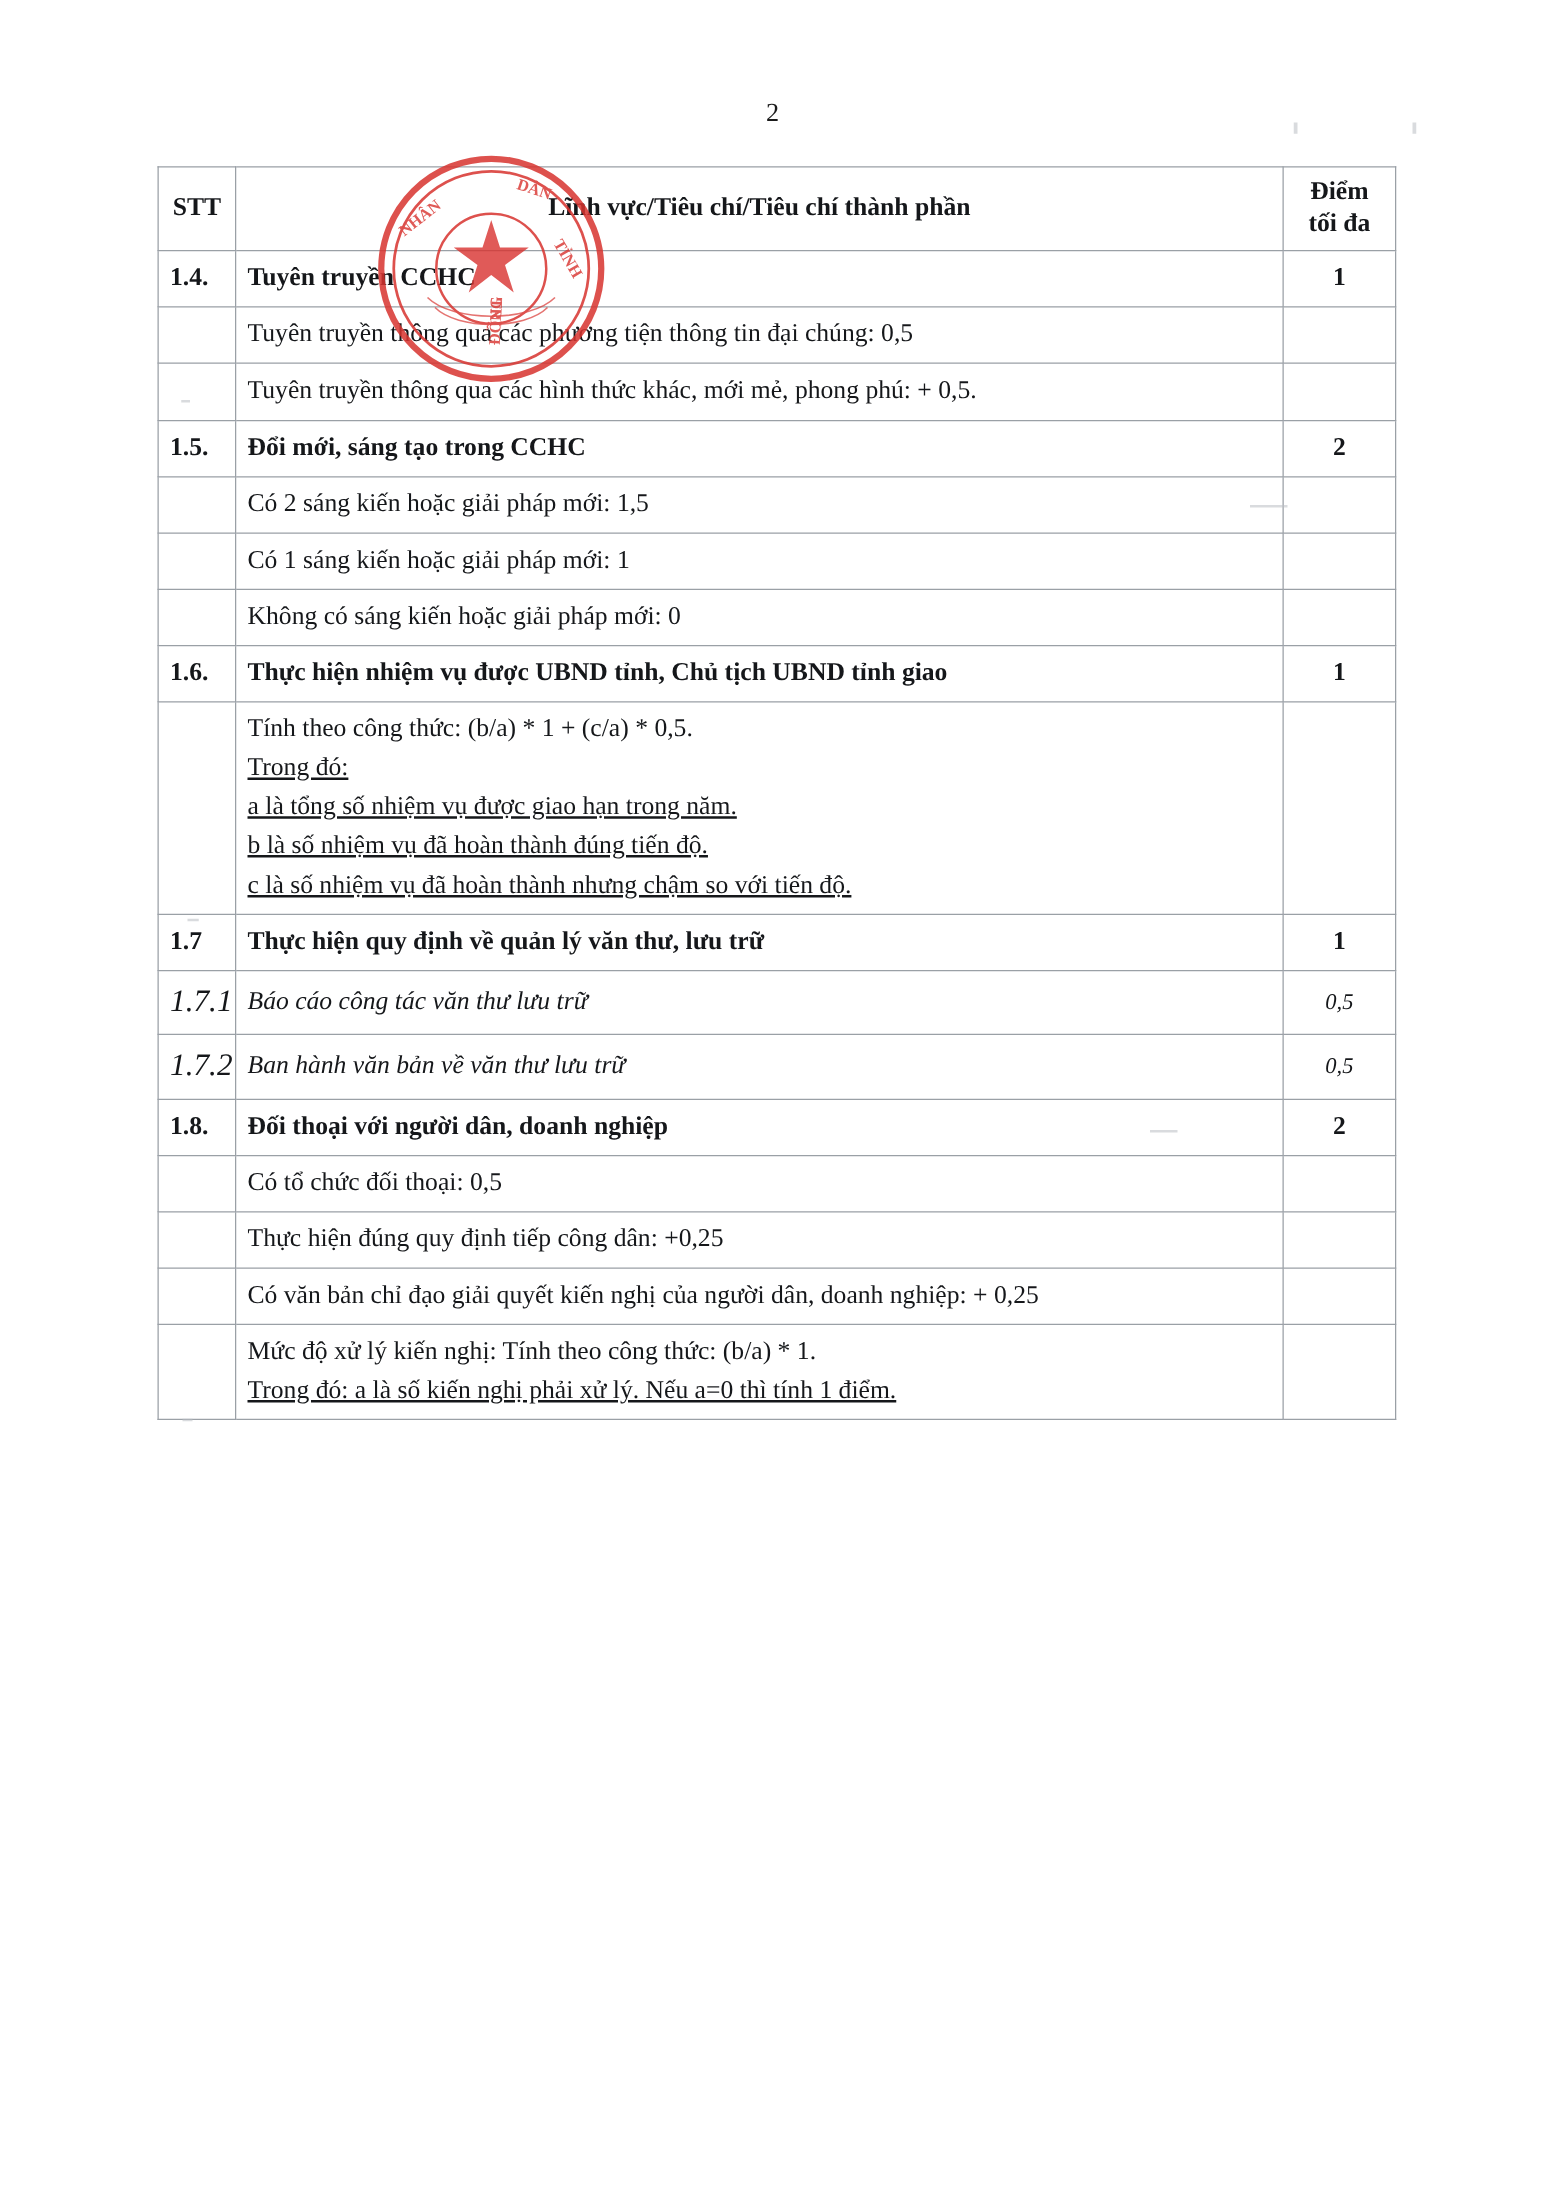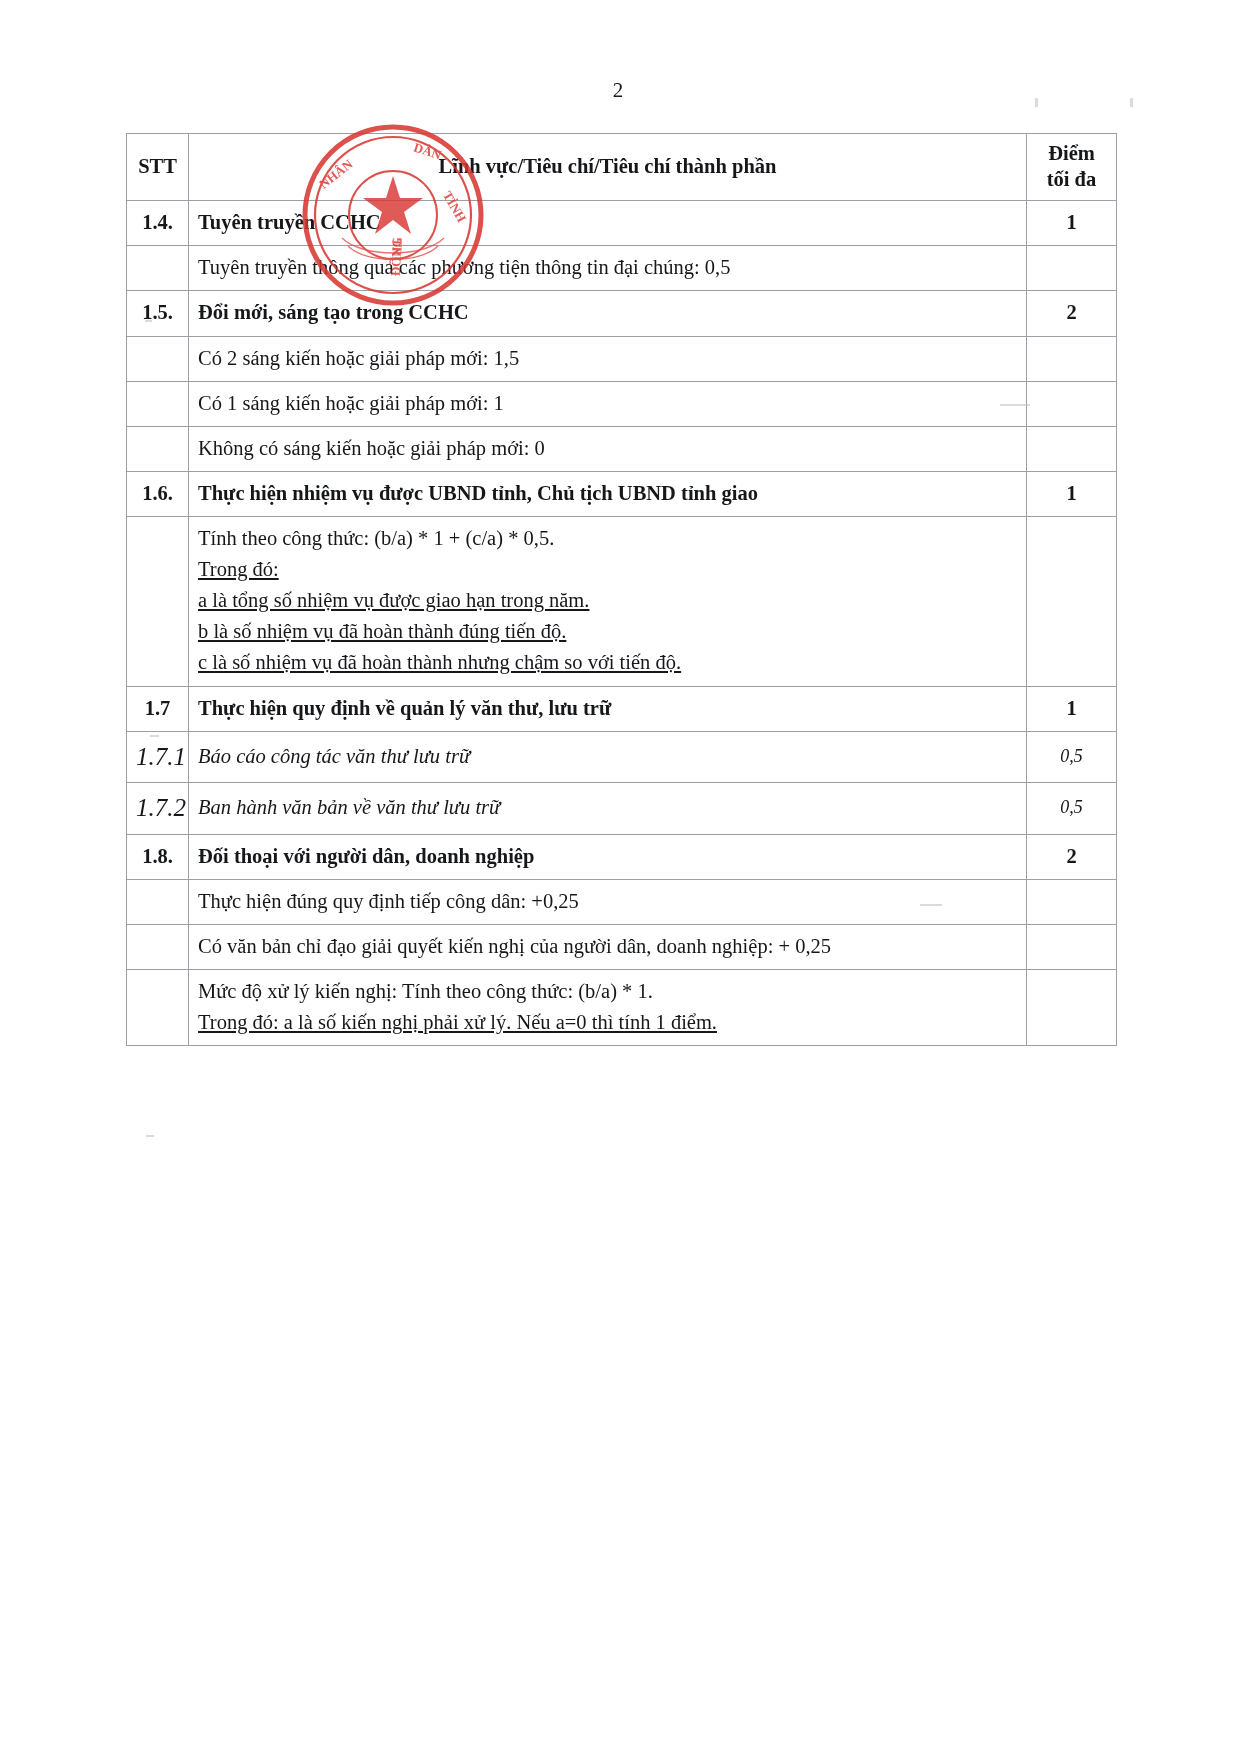--- a/index.html
+++ b/index.html
@@ -47,21 +47,20 @@
     font-size: 20.5px;
     line-height: 1.42;
     padding: 7px 9px 8px 9px;
     color: #15171a;
   }
   .col-stt { width: 62px; }
   .col-main { width: 838px; }
   .col-score { width: 90px; }
 
   td.stt {
-    text-align: center;
     font-weight: bold;
     font-size: 20.5px;
     padding-left: 0;
     padding-right: 0;
   }
   td.stt.sub {
     font-weight: normal;
     font-style: italic;
     font-size: 25px;
   }
@@ -150,20 +149,25 @@
         <tr>
           <td class="stt">1.4.</td>
           <td class="main-bold">Tuyên truyền CCHC</td>
           <td class="score">1</td>
         </tr>
         <tr>
           <td class="stt"></td>
           <td>Tuyên truyền thông qua các phương tiện thông tin đại chúng: 0,5</td>
           <td class="score"></td>
         </tr>
+        <tr>
+          <td class="stt"></td>
+          <td>Tuyên truyền thông qua các hình thức khác, mới mẻ, phong phú: + 0,5.</td>
+          <td class="score"></td>
+        </tr>
 
         <tr>
           <td class="stt">1.5.</td>
           <td class="main-bold">Đổi mới, sáng tạo trong CCHC</td>
           <td class="score">2</td>
         </tr>
         <tr>
           <td class="stt"></td>
           <td>Có 2 sáng kiến hoặc giải pháp mới: 1,5</td>
           <td class="score"></td>
@@ -209,20 +213,25 @@
         <tr>
           <td class="stt sub">1.7.2</td>
           <td class="main-italic">Ban hành văn bản về văn thư lưu trữ</td>
           <td class="score sub">0,5</td>
         </tr>
 
         <tr>
           <td class="stt">1.8.</td>
           <td class="main-bold">Đối thoại với người dân, doanh nghiệp</td>
           <td class="score">2</td>
+        </tr>
+        <tr>
+          <td class="stt"></td>
+          <td>Có tổ chức đối thoại: 0,5</td>
+          <td class="score"></td>
         </tr>
         <tr>
           <td class="stt"></td>
           <td>Thực hiện đúng quy định tiếp công dân: +0,25</td>
           <td class="score"></td>
         </tr>
         <tr>
           <td class="stt"></td>
           <td>Có văn bản chỉ đạo giải quyết kiến nghị của người dân, doanh nghiệp: + 0,25</td>
           <td class="score"></td>

